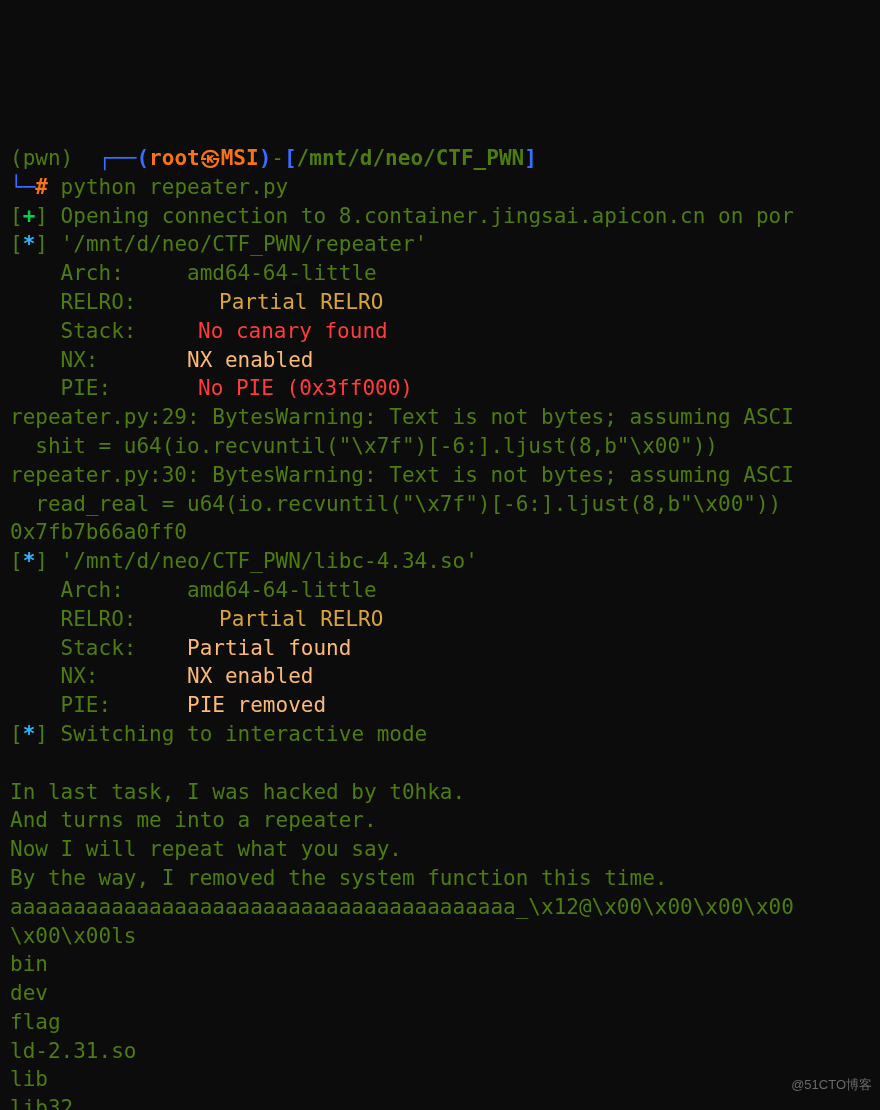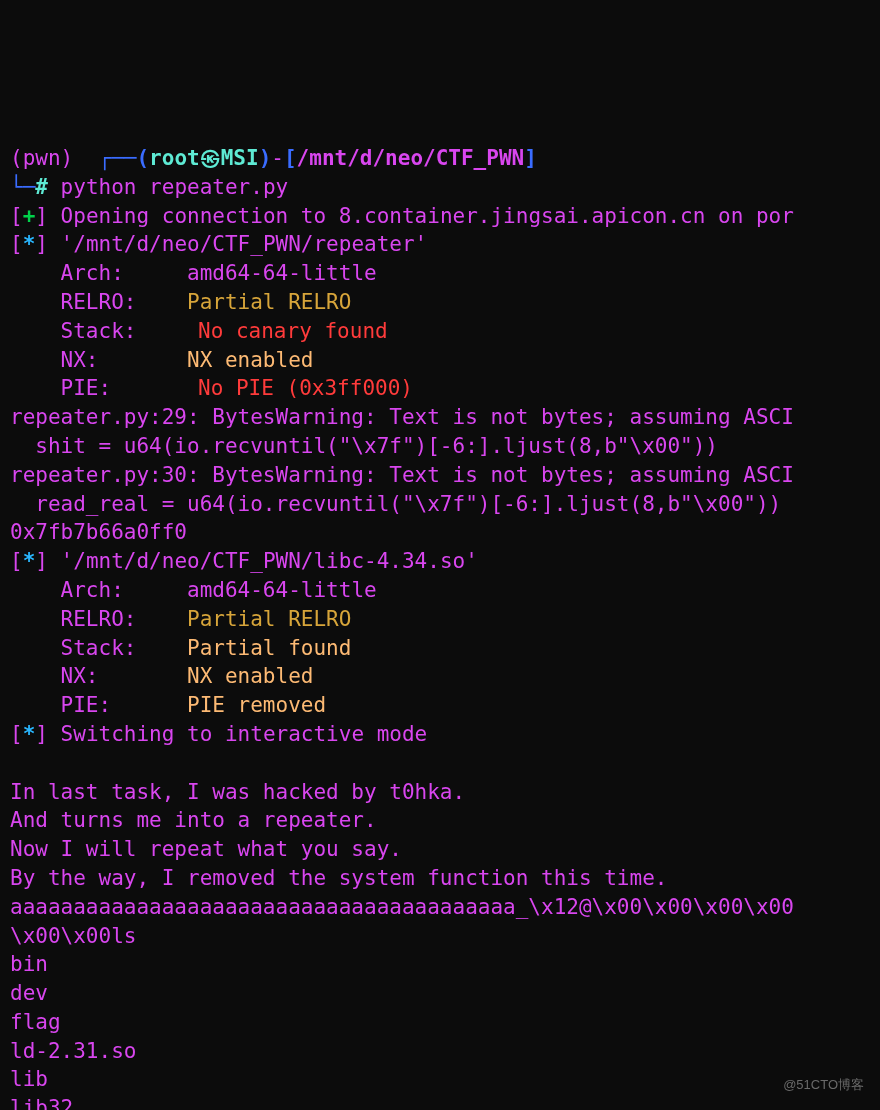--- a/index.html
+++ b/index.html
@@ -11,32 +11,32 @@
     font-size: 21px;
     line-height: 28.8px;
     width: 880px;
     height: 1110px;
     overflow: hidden;
     white-space: pre;
   }
   .term {
     padding: 0 0 0 10px;
   }
-  .white  { color: #d946ef; }
+  .white  { color: #4d7c0f; }
   .red    { color: #ff3b3b; margin-left: 11px; }
   .green  { color: #fdba74; }
   .bgreen { color: #00d24a; font-weight: bold; }
   .cyan   { color: #2ab7ff; }
-  .yellow { color: #d7a53a; }
-  .prompt-red { color: #5eead4; font-weight: bold; }
+  .yellow { color: #d7a53a; margin-left: 32px; }
+  .prompt-red { color: #f97316; font-weight: bold; }
   .prompt-blue { color: #3a6cff; font-weight: bold; }
   .bold { font-weight: bold; }
   .wm {
     position: absolute;
-    right: 16px;
+    right: 8px;
     bottom: 10px;
     color: #6a6a6a;
     font-size: 13px;
     font-family: sans-serif;
   }
 </style>
 </head>
 <body>
 
 

